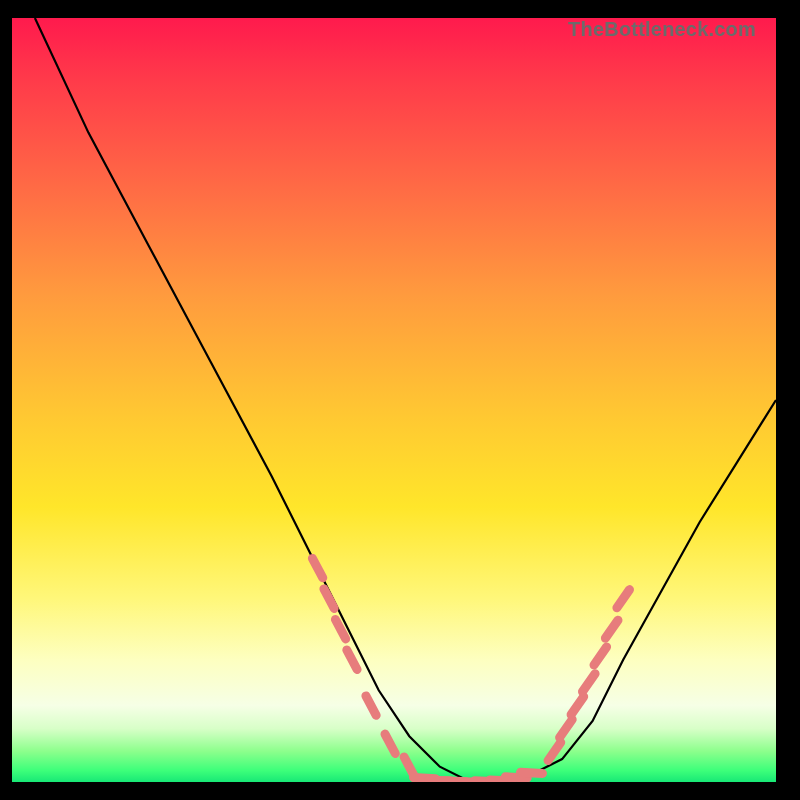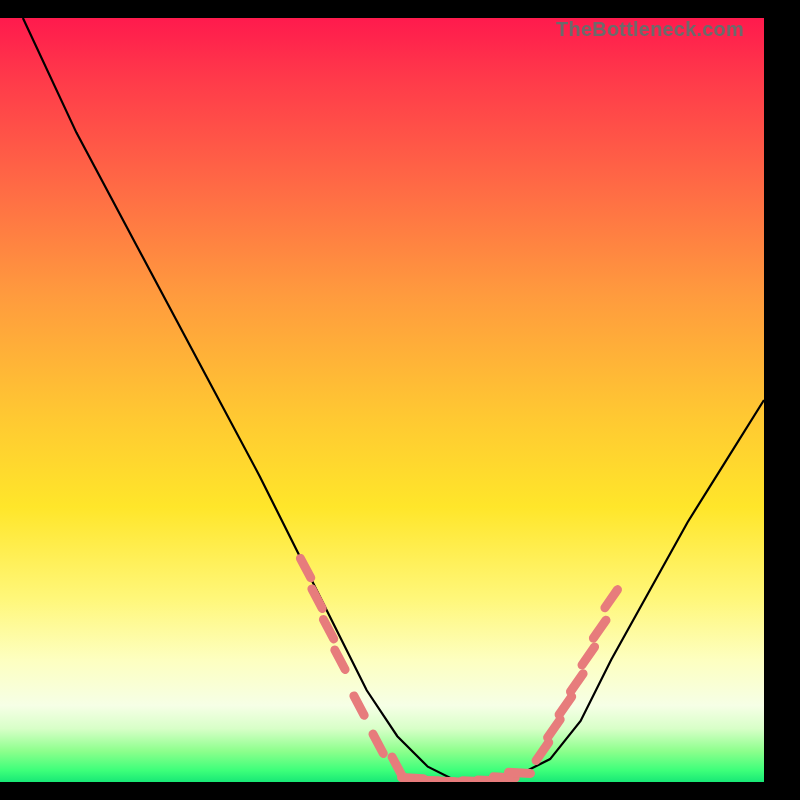--- a/index.html
+++ b/index.html
@@ -12,21 +12,21 @@
     font-family: Arial, Helvetica, sans-serif;
   }
   .frame {
     position: absolute;
     left: 0; top: 0;
     width: 800px; height: 800px;
     background: #000;
   }
   .plot {
     position: absolute;
-    left: 0; top: 18px;
+    left: 12px; top: 18px;
     width: 764px; height: 764px;
     
     background: linear-gradient(
       to bottom,
       #ff1a4d 0%,
       #ff3a4a 8%,
       #ff6a45 22%,
       #ff9a3e 36%,
       #ffc832 52%,
       #ffe62a 64%,

